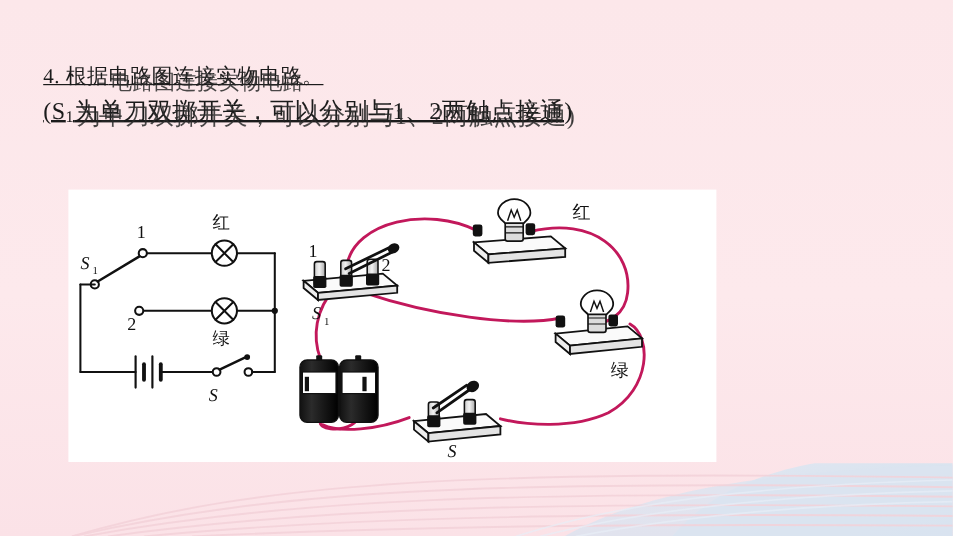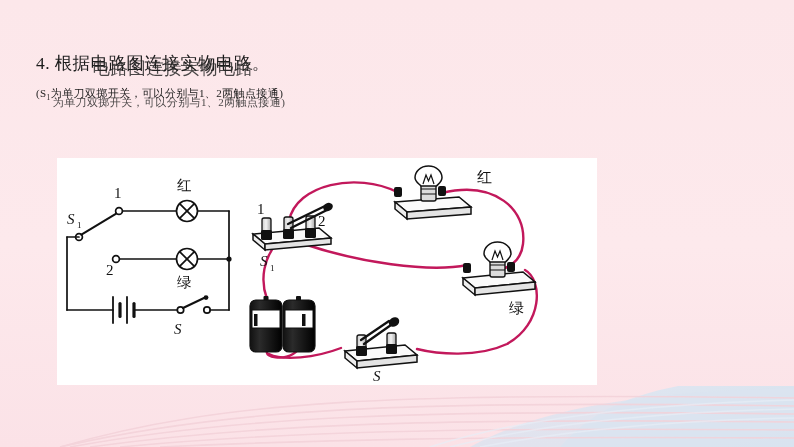--- a/index.html
+++ b/index.html
@@ -32,22 +32,23 @@
     z-index: 3;
     color: #1b1b1b;
   }
   .q-line {
     font-size: 17.5px;
     line-height: 30px;
     letter-spacing: 0.4px;
     white-space: nowrap;
     font-family: "Liberation Serif", "DejaVu Serif", serif;
     font-weight: 500;
-  }
-  .q-line.line2 { font-size: 11px; }
+    text-decoration: underline;
+  }
+  .q-line.line2 { font-size: 20px; }
   .q-line sub { font-size: 0.68em; vertical-align: baseline; position: relative; top: 3px; }
   .ghost {
     position: relative;
   }
   .ghost::after {
     content: attr(data-ghost);
     position: absolute;
     left: 2px;
     top: 0;
     color: #2a2a2a;

